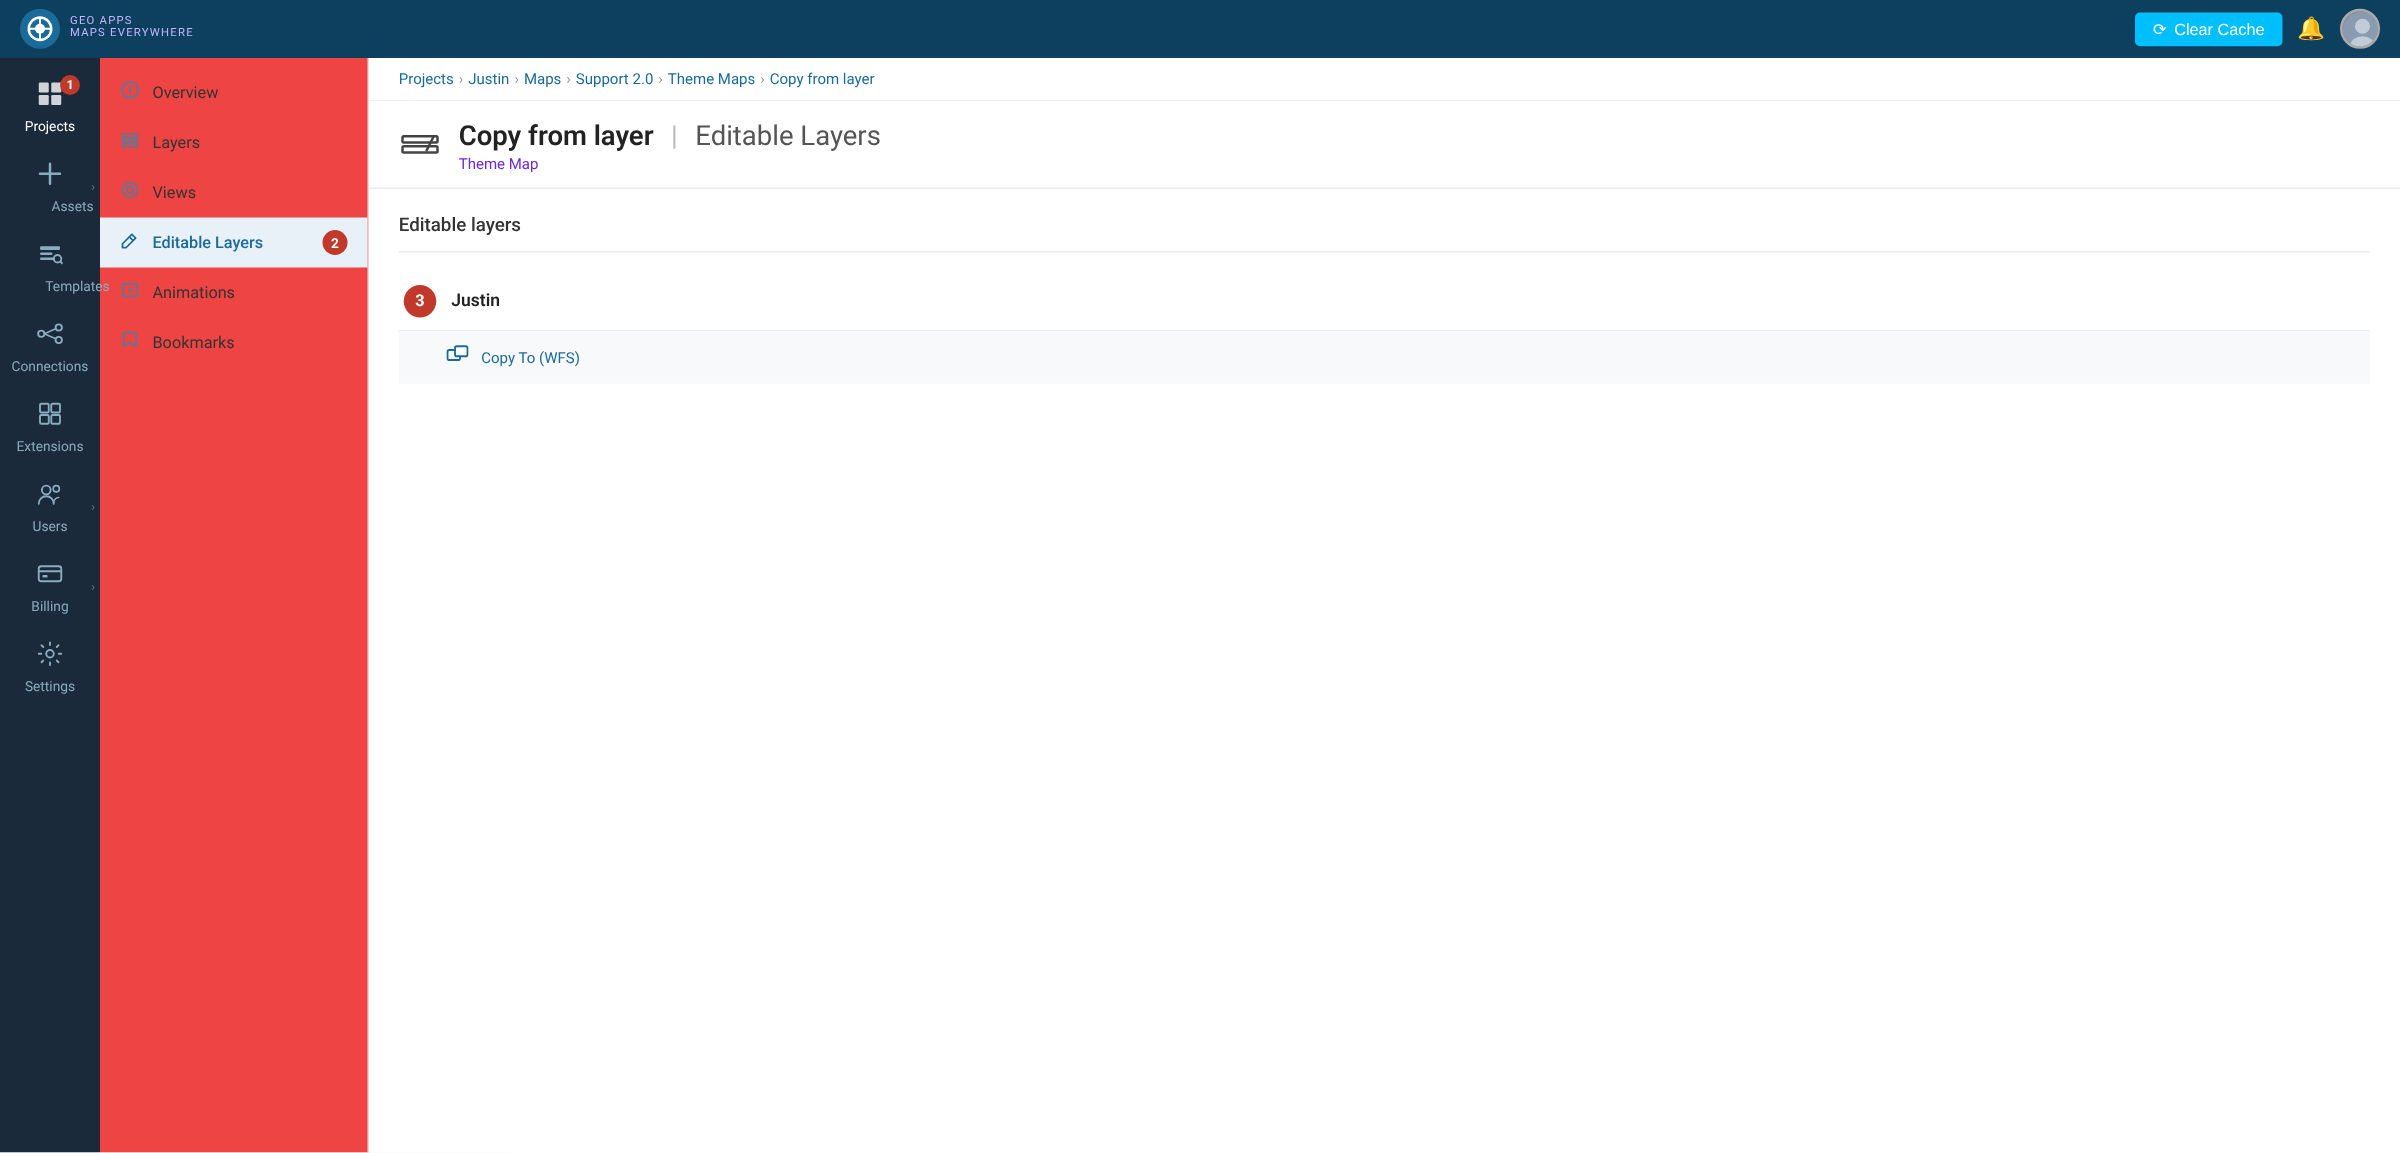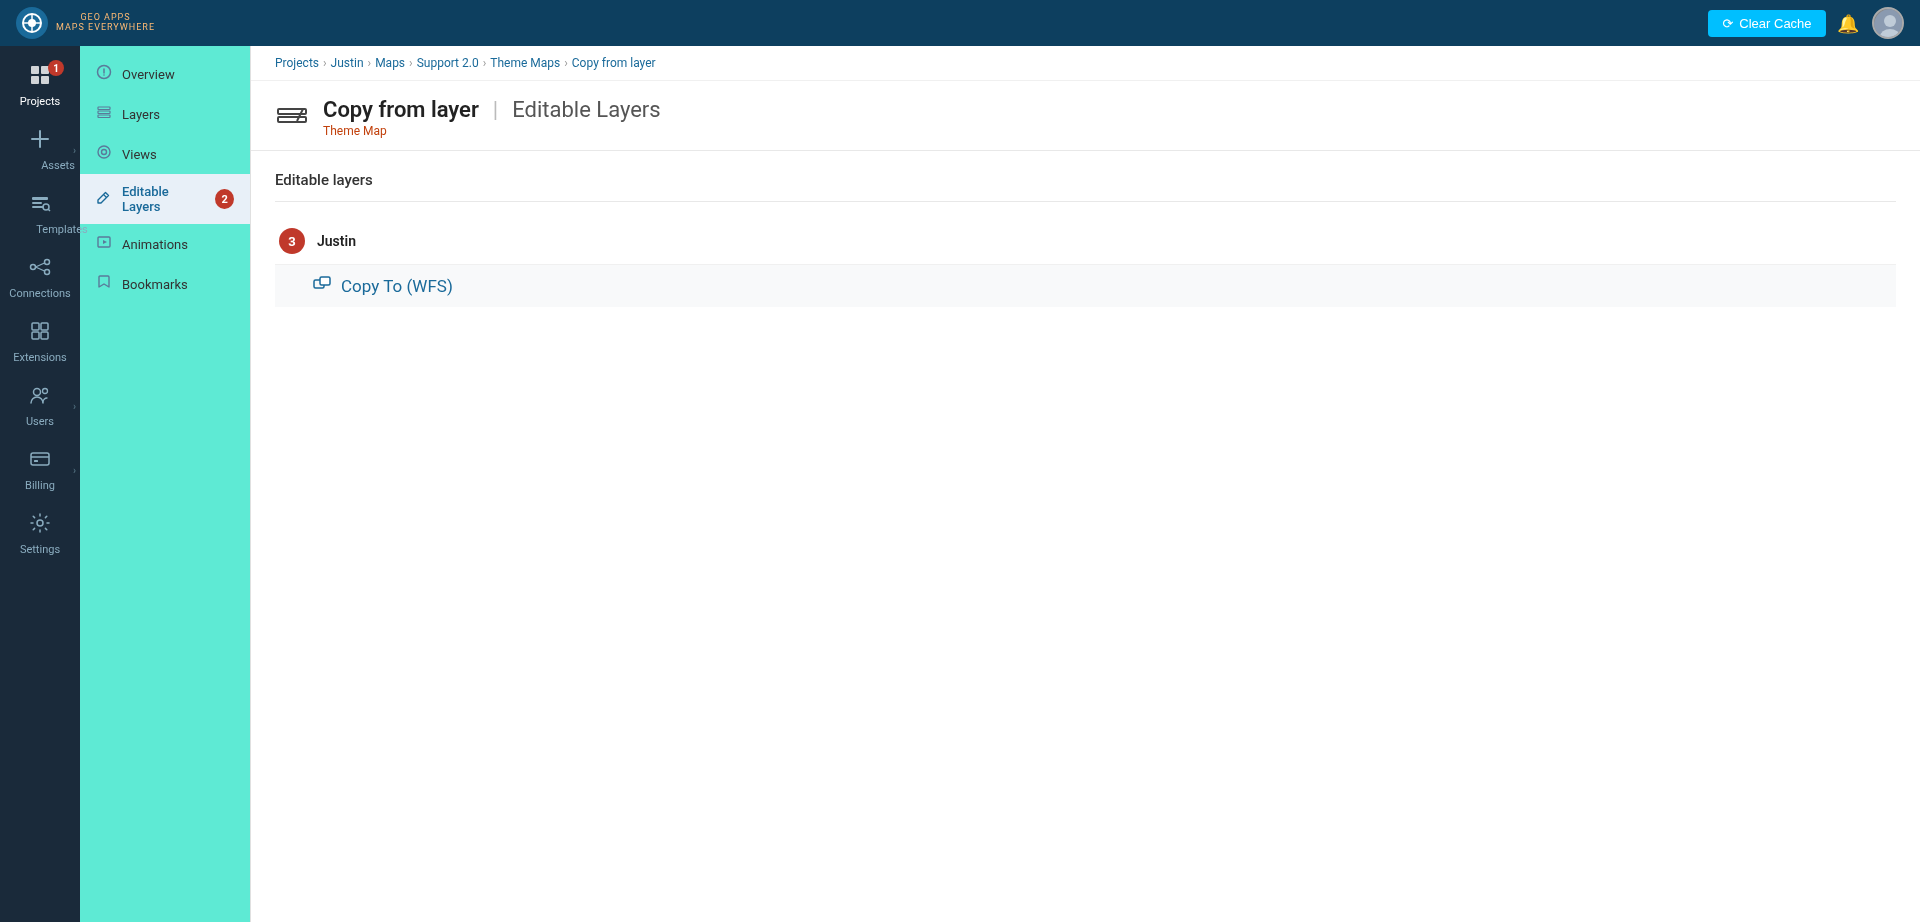--- a/index.html
+++ b/index.html
@@ -18,21 +18,21 @@
       z-index: 100;
     }
     .topbar-left { display: flex; align-items: center; gap: 8px; }
     .logo-area { display: flex; align-items: center; gap: 8px; }
     .logo-circle {
       width: 32px; height: 32px;
       border-radius: 50%;
       background: #1a6a9a;
       display: flex; align-items: center; justify-content: center;
     }
-    .logo-text { color: #fdba74; font-size: 12px; font-weight: 700; line-height: 1.1; text-align: center; }
+    .logo-text { color: #c4b5fd; font-size: 12px; font-weight: 700; line-height: 1.1; }
     .logo-text span { display: block; font-size: 9px; font-weight: 400; letter-spacing: 1px; }
     .topbar-right { display: flex; align-items: center; gap: 12px; }
     .clear-cache-btn {
       background: #00bfff;
       color: white;
       border: none;
       border-radius: 4px;
       padding: 6px 14px;
       font-size: 13px;
       cursor: pointer;
@@ -90,22 +90,22 @@
     .rail-chevron {
       position: absolute;
       right: 4px; top: 50%;
       transform: translateY(-50%);
       font-size: 10px;
       color: #5a7a8a;
     }
 
     
     .side-nav {
-      width: 171px;
-      background: #5eead4;
+      width: 215px;
+      background: #ef4444;
       border-right: 1px solid #e0e0e0;
       flex-shrink: 0;
       padding-top: 8px;
     }
     .side-nav-item {
       display: flex;
       align-items: center;
       gap: 10px;
       padding: 10px 16px;
       color: #333;
@@ -157,21 +157,21 @@
       display: flex; align-items: center; gap: 14px;
     }
     .page-header-icon {
       font-size: 28px;
       color: #444;
       display: flex; align-items: center;
     }
     .page-header-title { font-size: 22px; font-weight: 600; color: #222; }
     .page-header-divider { color: #bbb; font-size: 22px; margin: 0 6px; }
     .page-header-subtitle { font-size: 22px; color: #555; font-weight: 400; }
-    .page-header-type { font-size: 12px; color: #c2410c; margin-top: 2px; }
+    .page-header-type { font-size: 12px; color: #6d28d9; margin-top: 2px; }
 
     
     .content-area { padding: 20px 24px; }
     .section-title {
       font-size: 15px;
       font-weight: 500;
       color: #333;
       margin-bottom: 16px;
       padding-bottom: 12px;
       border-bottom: 1px solid #e8e8e8;
@@ -198,21 +198,21 @@
     .layer-name { font-size: 14px; font-weight: 600; color: #222; }
 
     .copy-row {
       display: flex;
       align-items: center;
       gap: 10px;
       padding: 10px 4px 10px 38px;
       background: #f8f9fa;
     }
     .copy-icon { font-size: 16px; color: #1a6a9a; }
-    .copy-link { color: #1a6a9a; font-size: 17px; cursor: pointer; text-decoration: none; }
+    .copy-link { color: #1a6a9a; font-size: 12px; cursor: pointer; text-decoration: none; }
   </style>
 </head>
 <body>
 
 <div class="topbar">
   <div class="topbar-left">
     <div class="logo-area">
       <div class="logo-circle">
         <svg width="22" height="22" viewBox="0 0 22 22" fill="none">
           <circle cx="11" cy="11" r="9" stroke="white" stroke-width="2"></circle>

